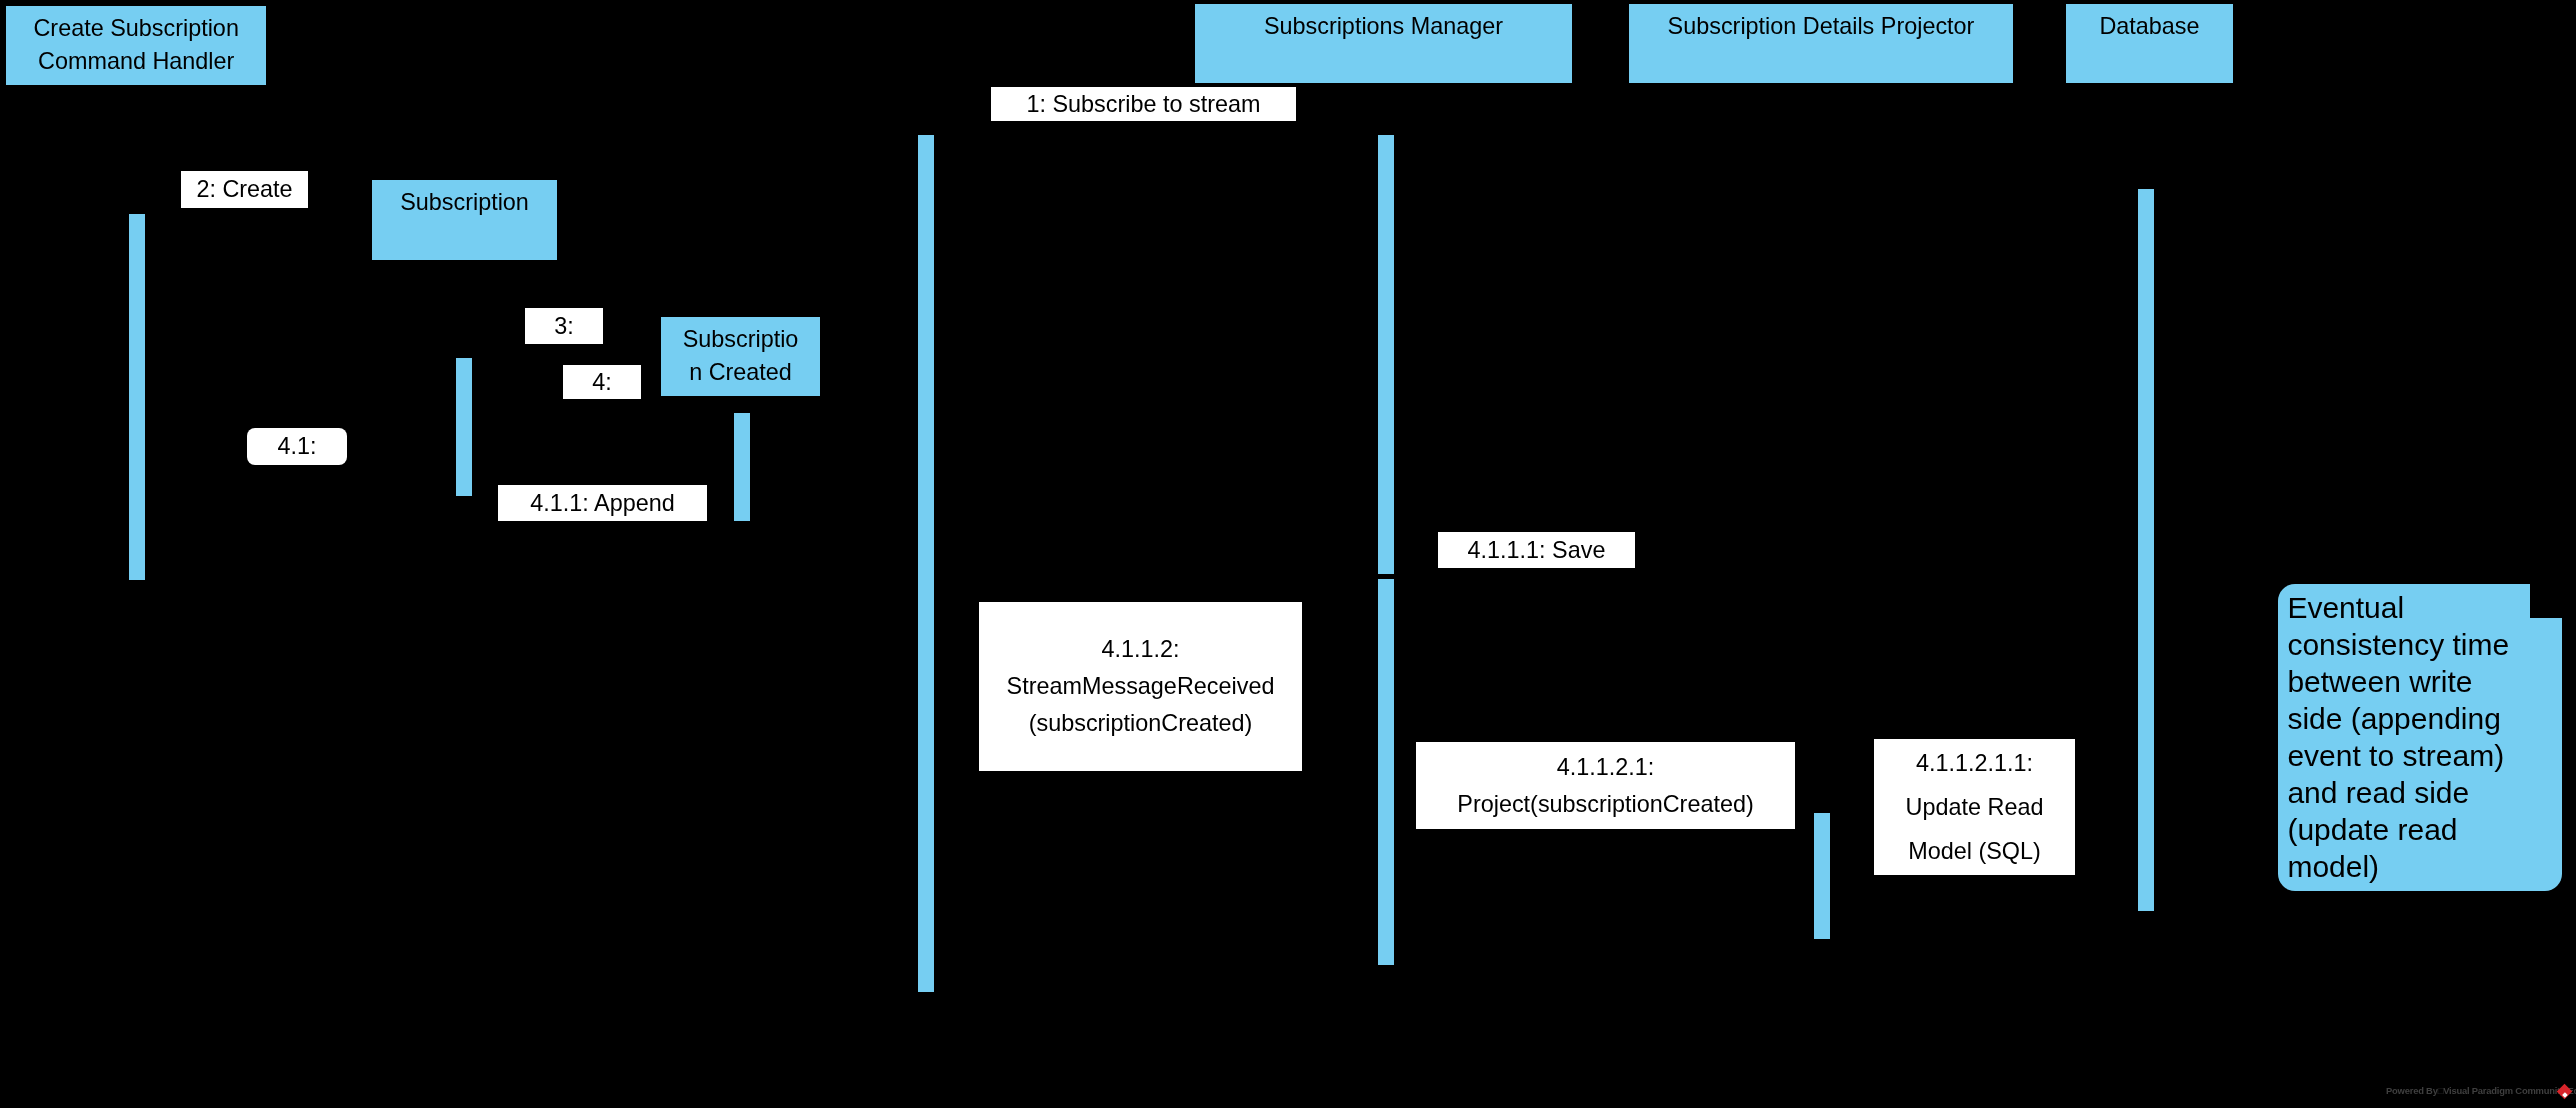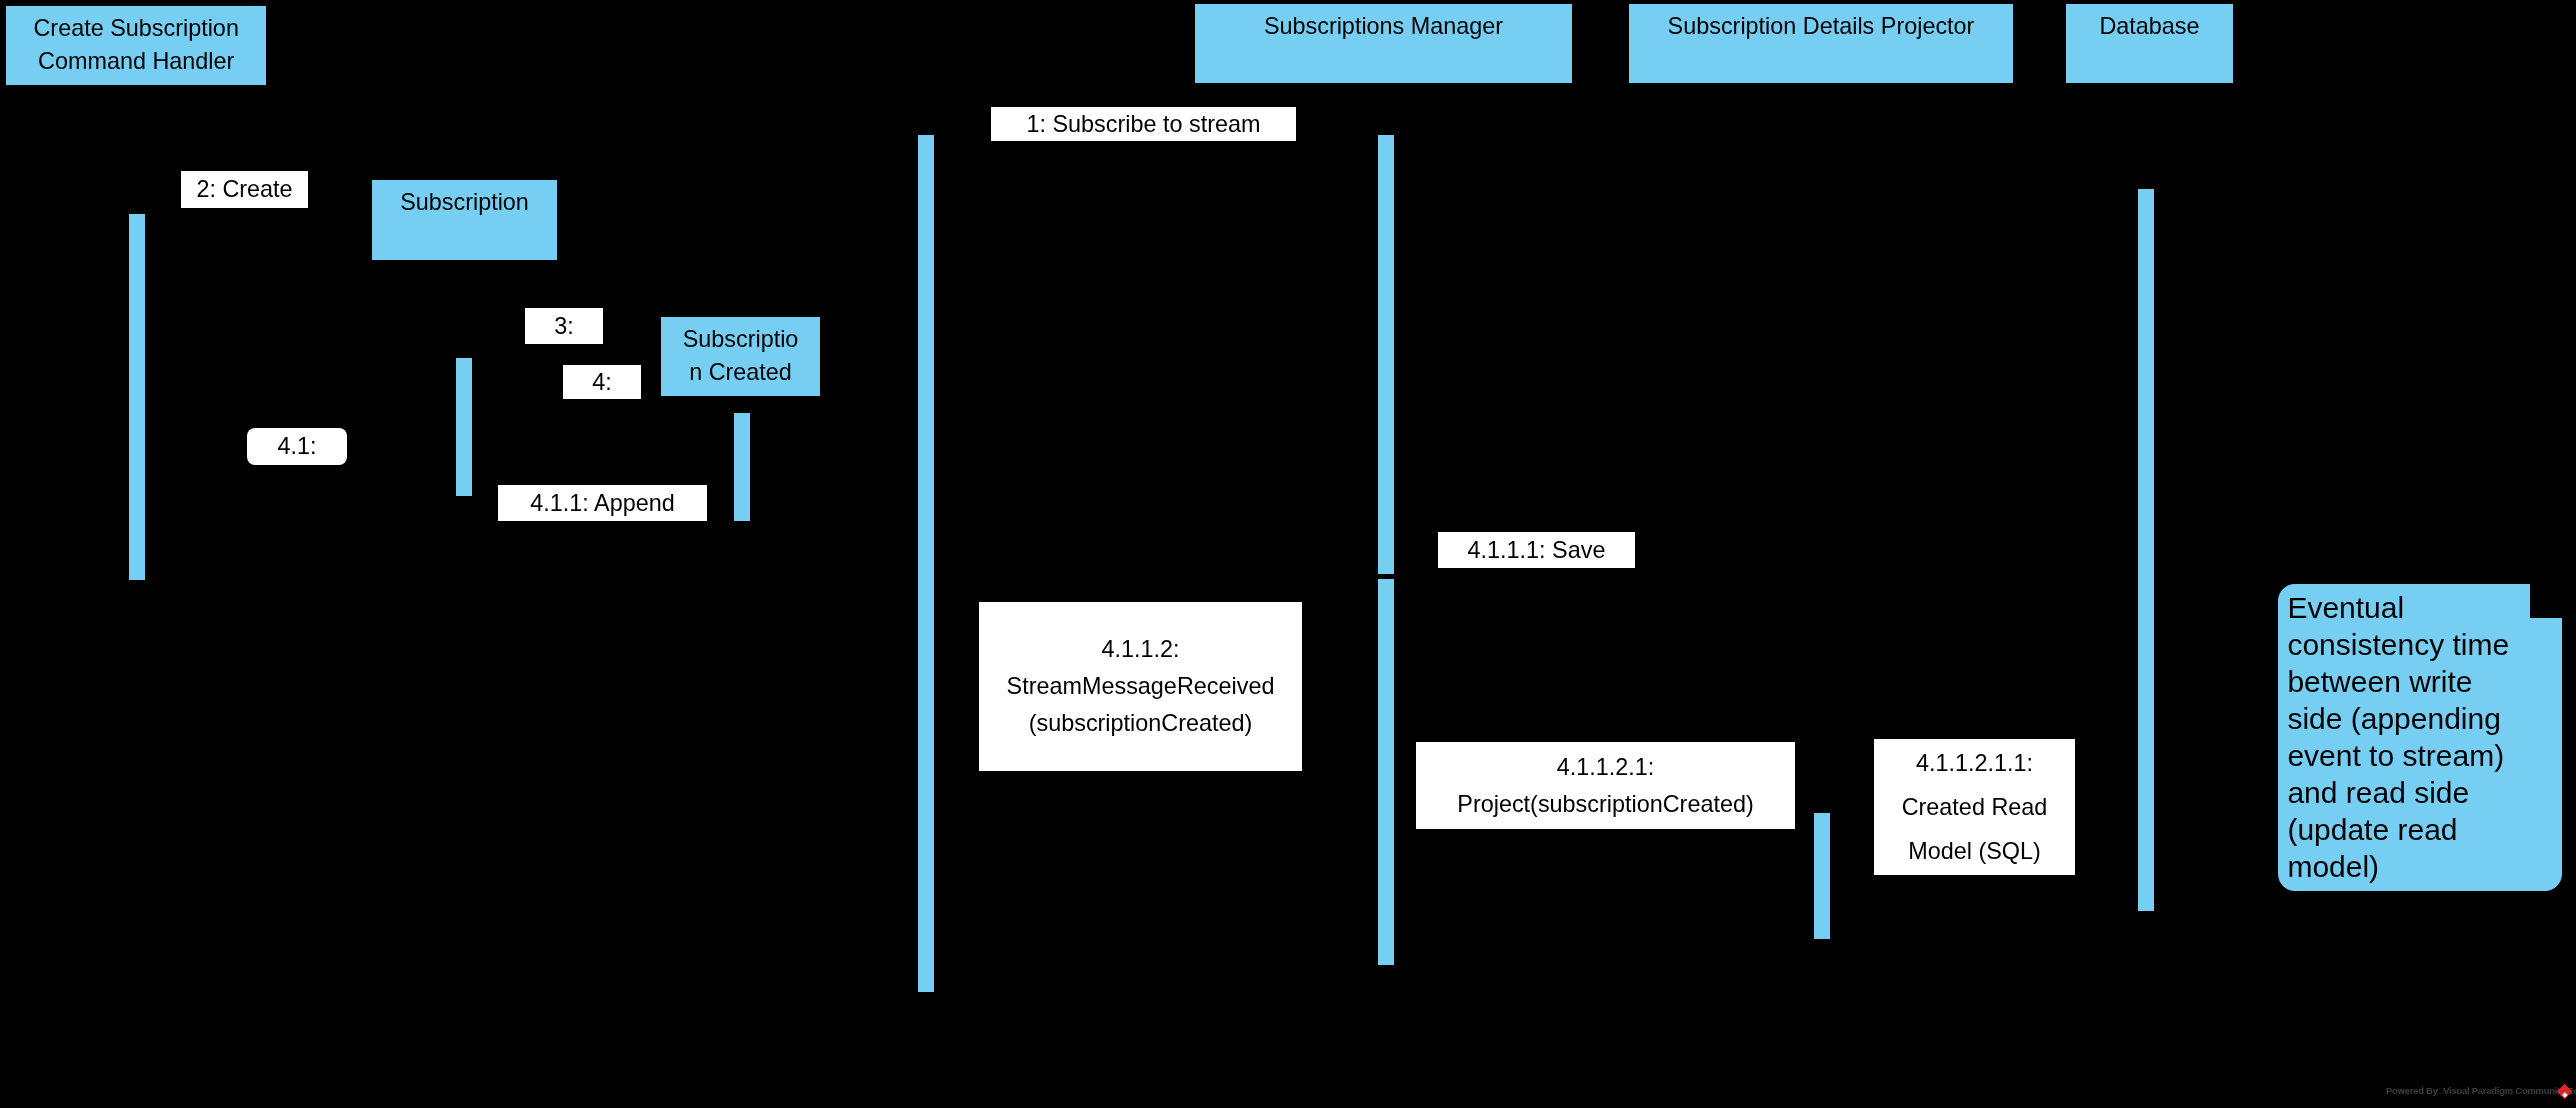--- a/index.html
+++ b/index.html
@@ -74,21 +74,21 @@
 
   <div class="act" style="left:129px;top:214px;width:15.6px;height:366px;"></div>
   <div class="act" style="left:456px;top:358px;width:15.6px;height:138px;"></div>
   <div class="act" style="left:734px;top:413px;width:15.6px;height:108px;"></div>
   <div class="act" style="left:918px;top:135px;width:16.4px;height:857px;"></div>
   <div class="act" style="left:1378px;top:135px;width:16.4px;height:439px;"></div>
   <div class="act" style="left:1378px;top:579px;width:16.4px;height:386px;"></div>
   <div class="act" style="left:1814px;top:813px;width:15.6px;height:126px;"></div>
   <div class="act" style="left:2138px;top:189px;width:16.4px;height:722px;"></div>
 
-  <div class="msg" style="left:991px;top:87px;width:305px;height:34px;margin-top:20px;">
+  <div class="msg" style="left:991px;top:87px;width:305px;height:34px;">
     <span>1: Subscribe to stream</span>
   </div>
   <div class="msg" style="left:181px;top:171px;width:127px;height:37px;">
     <span>2: Create</span>
   </div>
   <div class="msg" style="left:525px;top:308px;width:78px;height:36px;">
     <span>3:</span>
   </div>
   <div class="msg" style="left:563px;top:365px;width:78px;height:34px;">
     <span>4:</span>
@@ -106,21 +106,21 @@
     <span>4.1.1.2:</span>
     <span>StreamMessageReceived</span>
     <span>(subscriptionCreated)</span>
   </div>
   <div class="msg" style="left:1416px;top:742px;width:379px;height:87px;line-height:37px;">
     <span>4.1.1.2.1:</span>
     <span>Project(subscriptionCreated)</span>
   </div>
   <div class="msg" style="left:1874px;top:739px;width:201px;height:136px;line-height:44px;">
     <span>4.1.1.2.1.1:</span>
-    <span>Created Read</span>
+    <span>Update Read</span>
     <span>Model (SQL)</span>
   </div>
 
   <div class="note" style="left:2278px;top:584px;width:284px;height:307px;">
     <span>Eventual</span>
     <span>consistency time</span>
     <span>between write</span>
     <span>side (appending</span>
     <span>event to stream)</span>
     <span>and read side</span>

